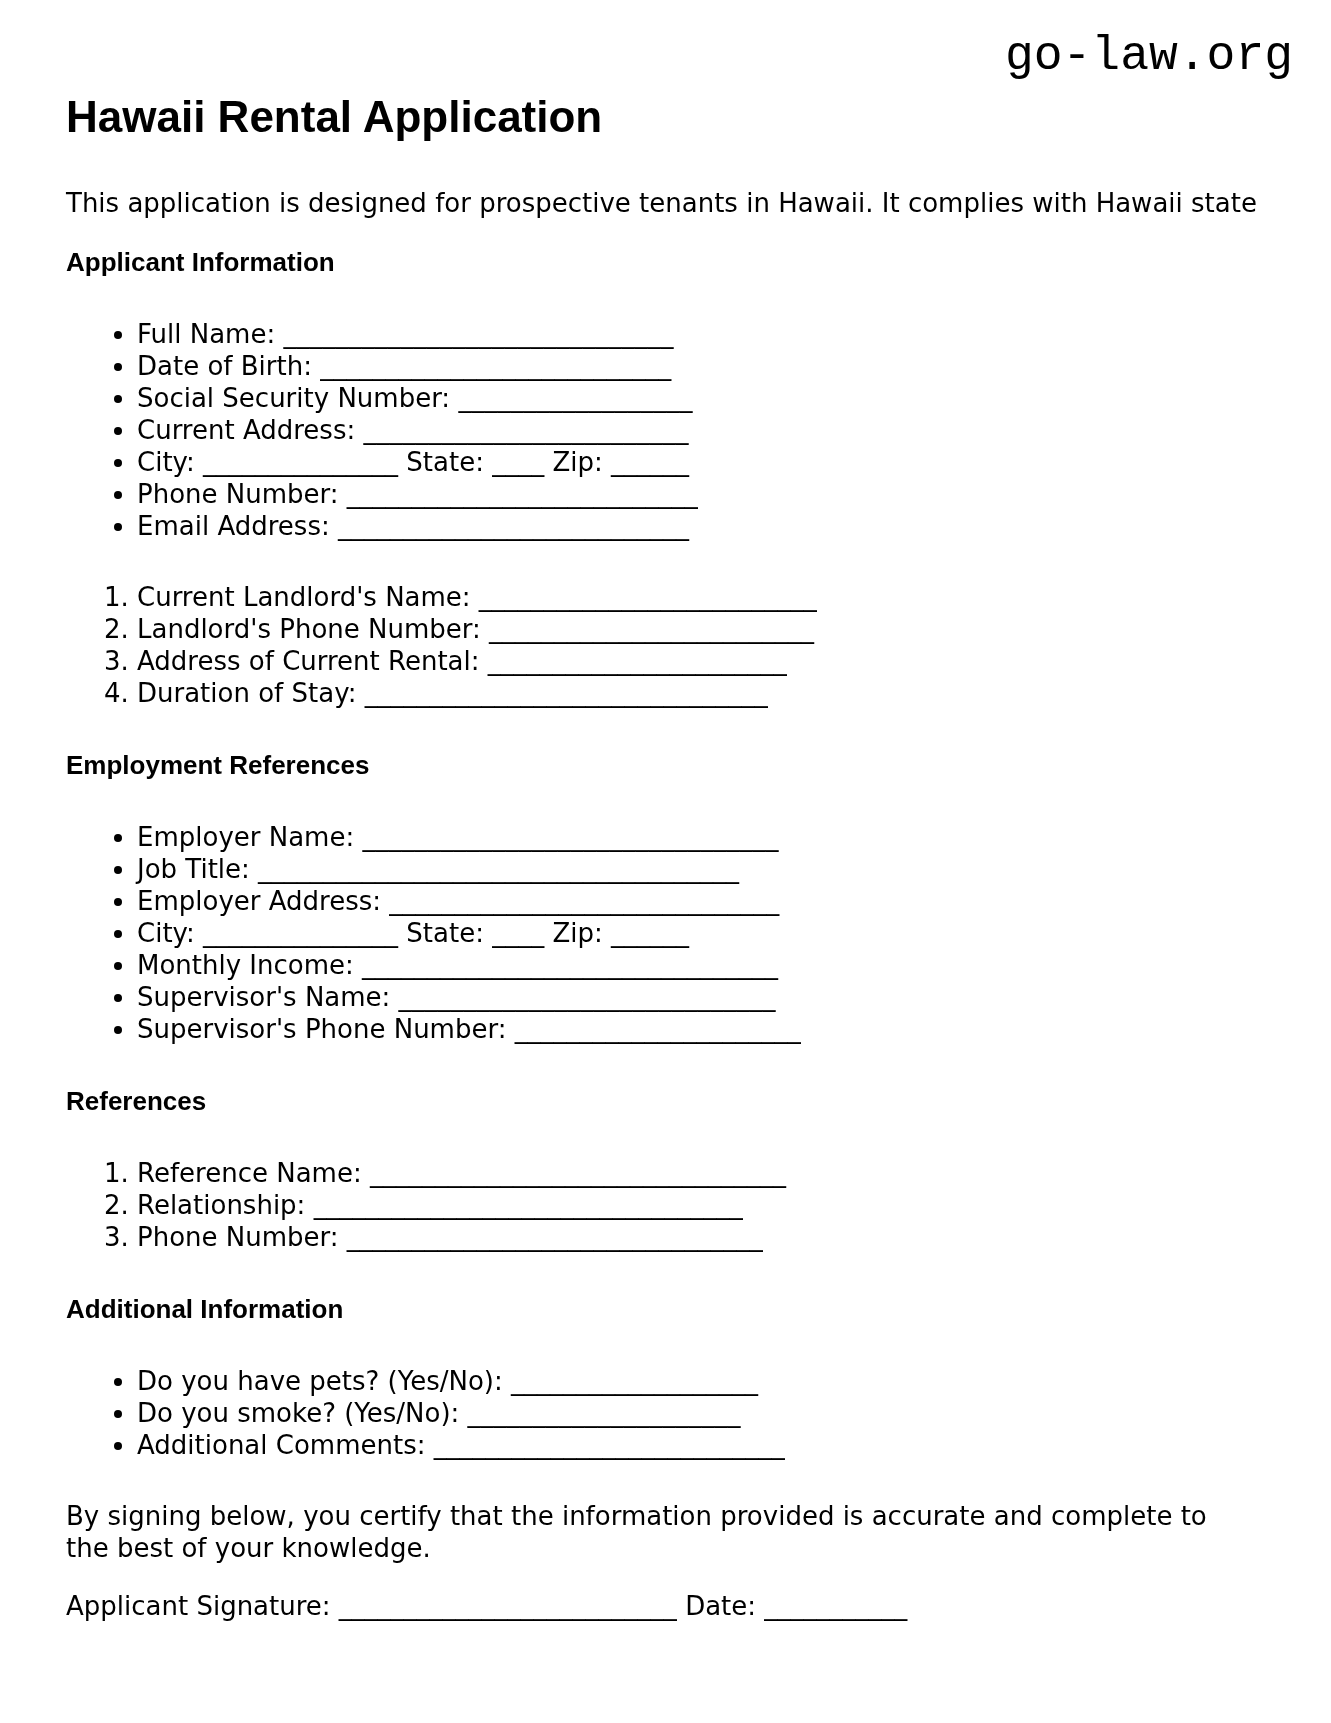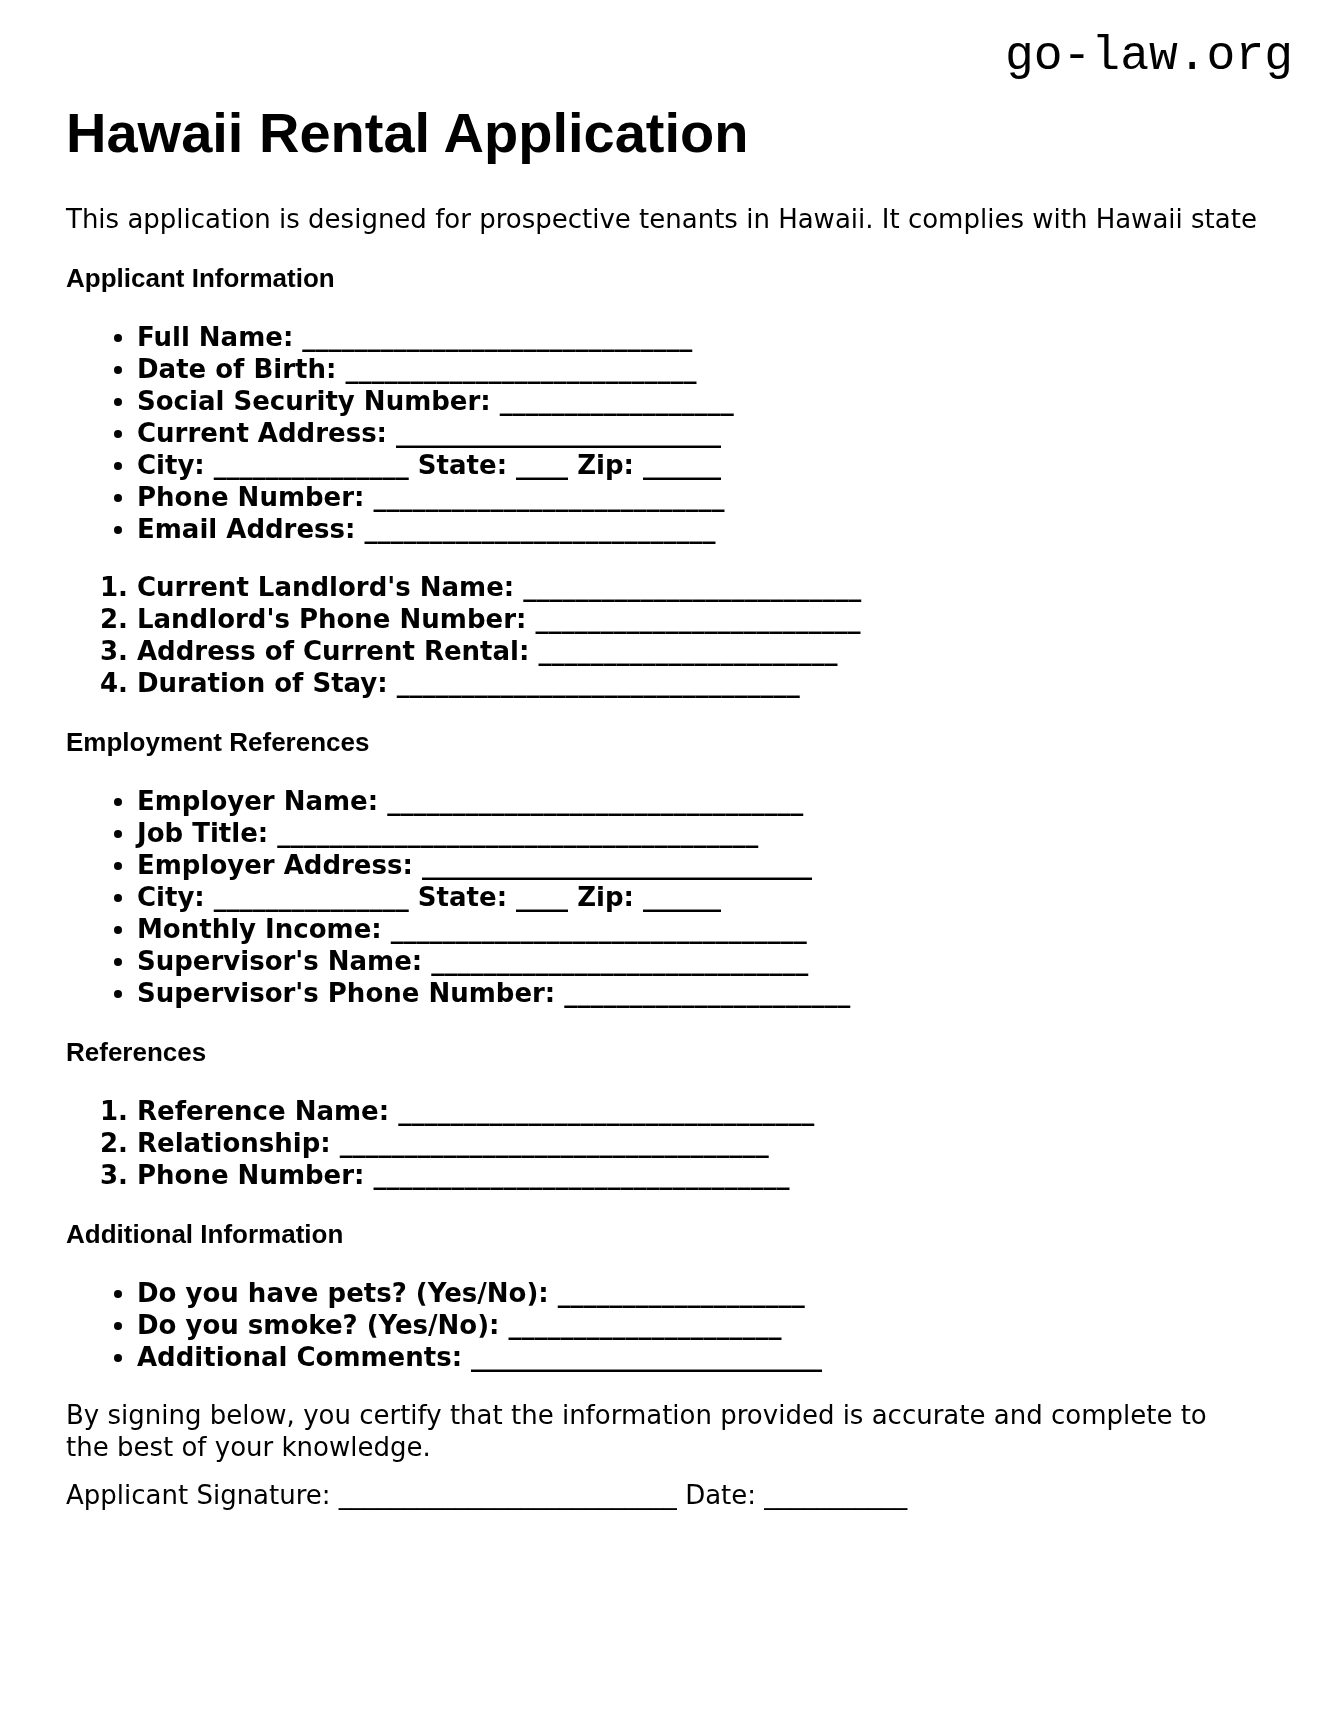--- a/index.html
+++ b/index.html
@@ -17,40 +17,39 @@
   .logo {
     text-align: right;
     font-family: "Liberation Mono", monospace;
     font-size: 48px;
     line-height: 62px;
     font-weight: normal;
     white-space: nowrap;
   }
   h1 {
     font-family: "Liberation Sans", sans-serif;
-    font-size: 56px;
+    font-size: 44px;
     line-height: 60px;
     font-weight: bold;
-    margin: 16px 0 40px 0;
+    margin: 0 0 40px 0;
     white-space: nowrap;
   }
   h3 {
     font-family: "Liberation Sans", sans-serif;
     font-size: 26px;
     line-height: 34px;
     font-weight: bold;
     margin: 26px 0 22px 0;
     white-space: nowrap;
   }
-  p { margin: 16px 0; }
+  p { margin: 26px 0; }
   p .line { white-space: nowrap; }
   ul, ol {
-    margin: 26px 0;
+    margin: 39px 0;
     padding: 0 0 0 71px;
-    font-weight: bold;
   }
   li {
     line-height: 32px;
     white-space: nowrap;
   }
   .sig { white-space: nowrap; }
 </style>
 </head>
 <body>
 

